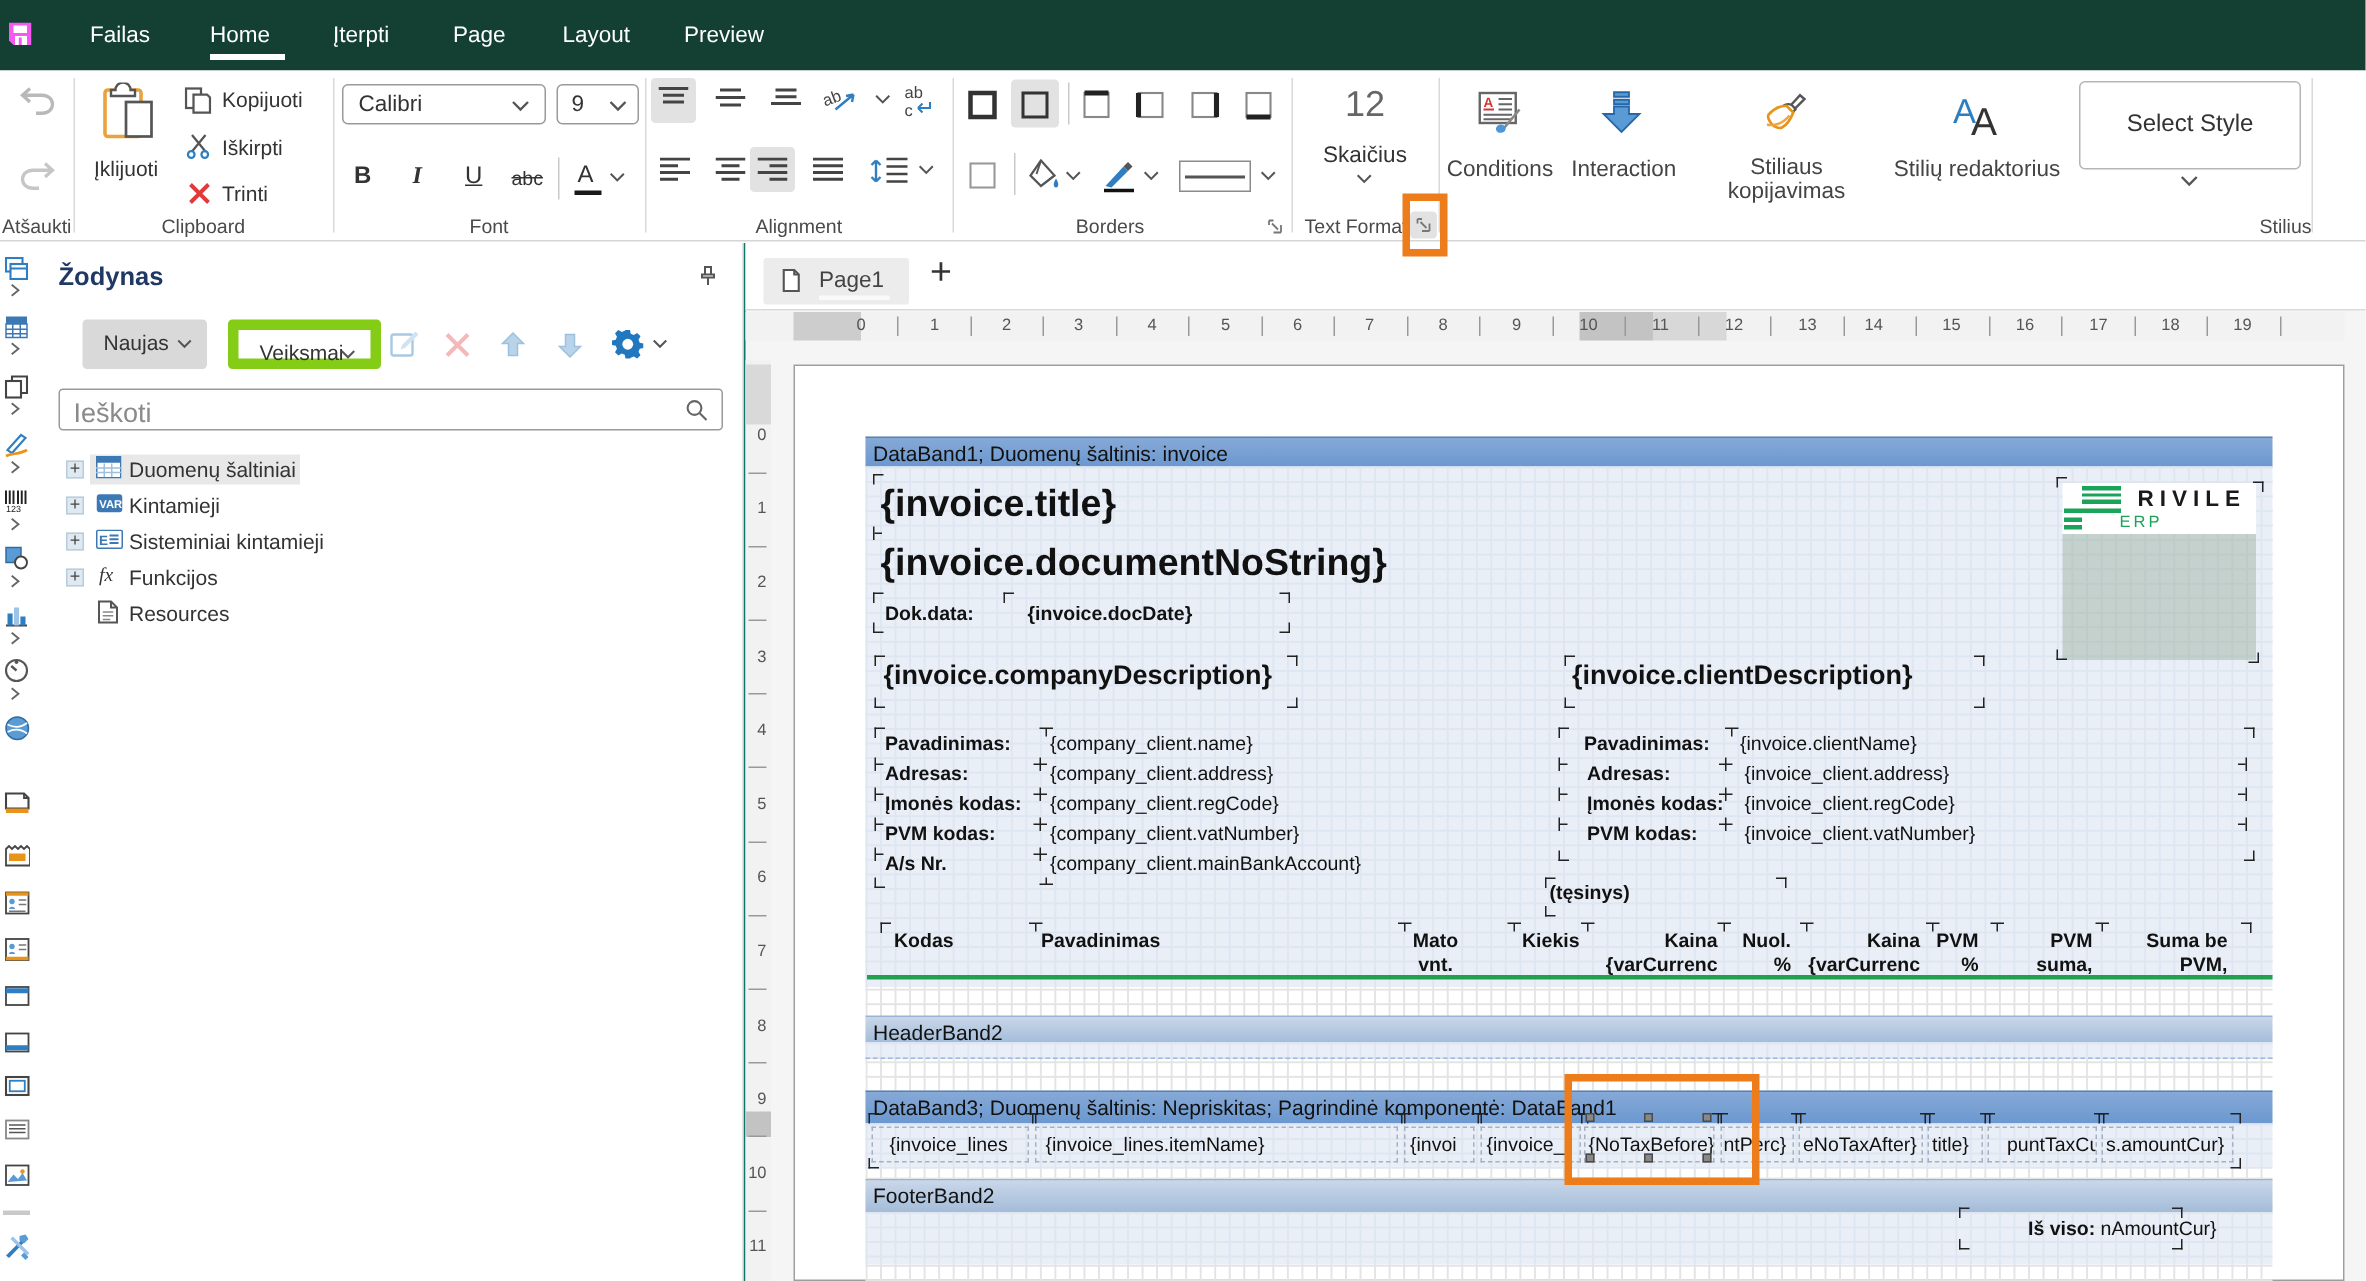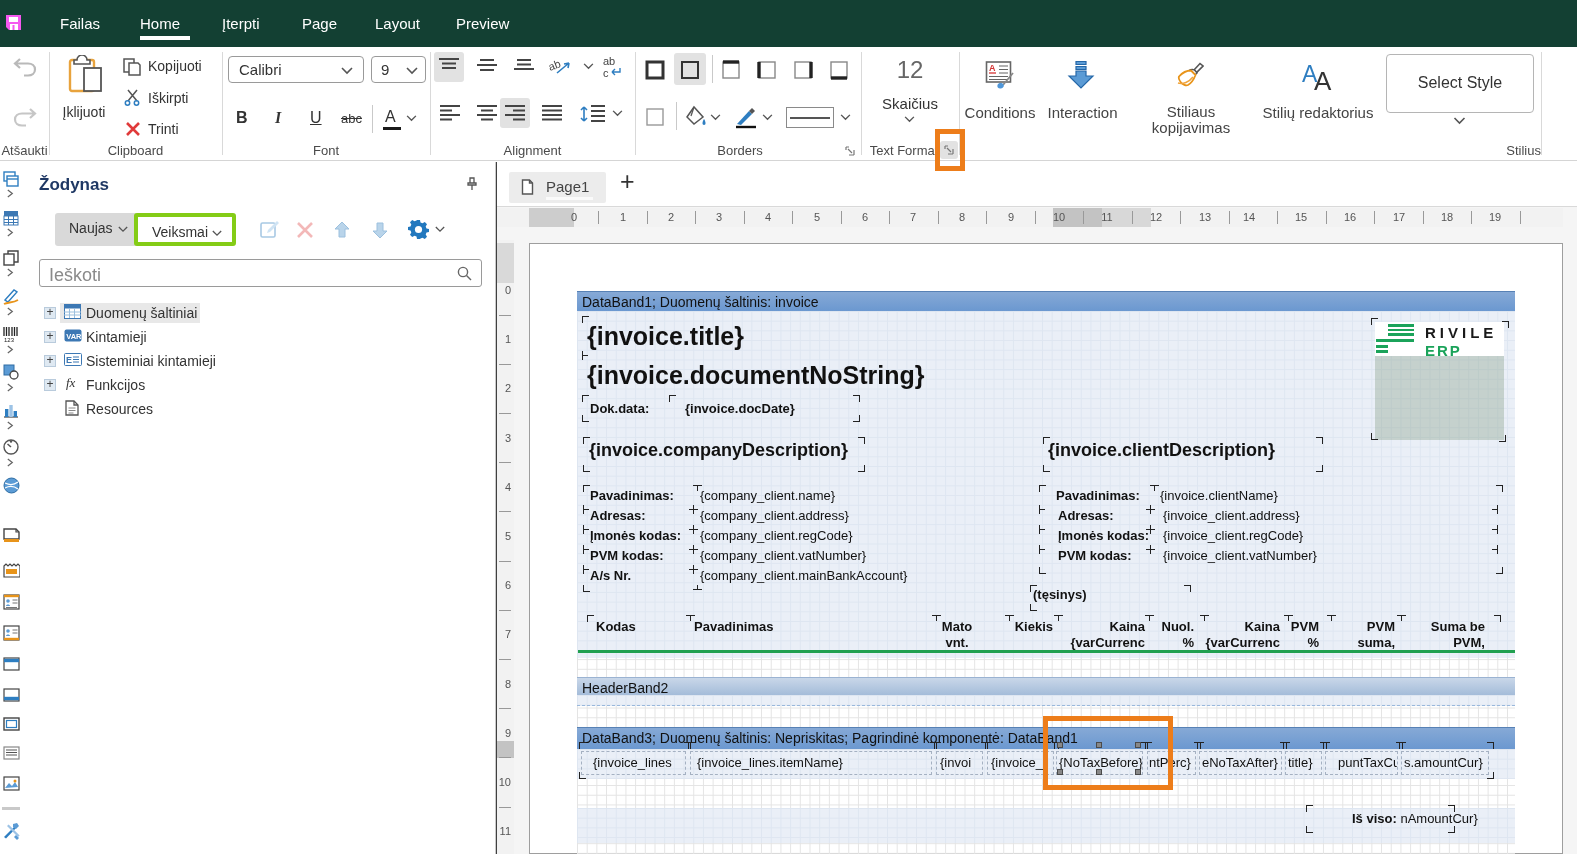--- a/index.html
+++ b/index.html
@@ -264,21 +264,21 @@
     <div class="abs" style="left:0;top:19px;width:100%;text-align:center;font-size:16px;color:#333">Select Style</div>
   </div>
   <svg class="ic" style="left:1453px;top:70px" width="13" height="8" viewBox="0 0 12 8">
       <path class="chev" d="M1 1l5 5 5-5"></path>
     </svg>
   <div class="abs" style="left:959px;top:96px;width:582px;text-align:right;font-size:13px;color:#4a4a4a">Stilius</div>
 </div>
 
 <div class="abs" style="left:935px;top:129px;width:30px;height:42px;border:5px solid #ed7d1a;z-index:50"></div>
 
-<div class="abs" style="left:0;top:162px;width:1334px;height:692px;background:#404040">
+<div class="abs" style="left:0;top:162px;width:1334px;height:692px;background:#0f766e">
 
   <div class="abs" id="strip" style="left:0;top:0;width:22px;height:692px;background:#fff">
     <svg class="ic" style="left:3px;top:9px" width="16" height="16" viewBox="0 0 16 16">
       <rect x="1" y="1" width="11" height="9" fill="#fff" stroke="#2e7ec1" stroke-width="1.4"></rect>
       <rect x="4" y="5" width="11" height="10" fill="#fff" stroke="#2e7ec1" stroke-width="1.4"></rect>
       <path d="M4 8h11" stroke="#2e7ec1" stroke-width="1.4"></path>
     </svg>
     <svg class="ic" style="left:3px;top:48px" width="16" height="16" viewBox="0 0 16 16">
       <rect x="1" y="1" width="14" height="5" fill="#3c78b4"></rect>
       <rect x="1" y="6" width="14" height="9" fill="#fff" stroke="#3c78b4"></rect>
@@ -396,21 +396,21 @@
     <div class="abs" style="left:17px;top:13px;font-size:17px;font-weight:bold;color:#1f3864">Žodynas</div>
     <svg class="ic" style="left:444px;top:15px" width="12" height="14" viewBox="0 0 12 14">
       <path d="M4 1h4v5H4zM2 6h8v2H2zM6 8v5" stroke="#555" stroke-width="1.3" fill="none"></path>
     </svg>
     <div class="abs" style="left:33px;top:51px;width:83px;height:33px;background:#d9d9d9;border-radius:3px">
       <span class="abs" style="left:14px;top:7px;font-size:14px;color:#333">Naujas</span>
       <svg class="ic" style="right:10px;top:13px" width="10" height="7" viewBox="0 0 12 8">
           <path class="chev" d="M1 1l5 5 5-5"></path>
         </svg>
     </div>
-    <div class="abs" style="left:112px;top:51px;width:102px;height:33px;border:4px solid #84cc16;border-radius:3px">
+    <div class="abs" style="left:130px;top:51px;width:102px;height:33px;border:7px solid #84cc16;border-radius:3px">
       <span class="abs" style="left:14px;top:7px;font-size:14px;color:#333">Veiksmai</span>
       <svg class="ic" style="right:10px;top:13px" width="10" height="7" viewBox="0 0 12 8">
           <path class="chev" d="M1 1l5 5 5-5"></path>
         </svg>
     </div>
     <svg class="ic" style="left:238px;top:58px" width="20" height="20" viewBox="0 0 20 20">
       <rect x="1" y="3" width="14" height="14" rx="1.5" fill="none" stroke="#a8c9e4" stroke-width="1.6"></rect>
       <path d="M8 10 17 1l2 2-9 9-3 1z" fill="#cfe3f3"></path>
     </svg>
     <svg class="ic" style="left:274px;top:59px" width="18" height="18" viewBox="0 0 18 18">
@@ -588,21 +588,21 @@
         <div class="abs rpt val" style="left:586px;top:257px">{invoice_client.vatNumber}</div>
 
         <div class="abs" style="left:798px;top:31px;width:129px;height:34px;background:#fff">
           <div class="abs" style="left:13px;top:2px;width:26px;height:2.5px;background:#1ba35a"></div>
           <div class="abs" style="left:13px;top:6.5px;width:26px;height:2.5px;background:#1ba35a"></div>
           <div class="abs" style="left:13px;top:11px;width:26px;height:2.5px;background:#1ba35a"></div>
           <div class="abs" style="left:1px;top:16.5px;width:38px;height:3.5px;background:#1ba35a"></div>
           <div class="abs" style="left:1px;top:23px;width:12px;height:2.5px;background:#1ba35a"></div>
           <div class="abs" style="left:1px;top:28px;width:12px;height:2.5px;background:#1ba35a"></div>
           <div class="abs" style="left:50px;top:2px;font-size:15px;font-weight:bold;letter-spacing:4px;color:#1a1a1a">RIVILE</div>
-          <div class="abs" style="left:50px;top:20px;font-size:15px;font-weight:bold;letter-spacing:2px;color:#1ba35a">ERP</div>
+          <div class="abs" style="left:38px;top:20px;font-size:11px;font-weight:normal;letter-spacing:2px;color:#1ba35a">ERP</div>
         </div>
         <div class="abs" style="left:798px;top:65px;width:129px;height:84px;background:rgba(120,150,120,0.33)"></div>
         <div class="abs rpt" style="left:456px;top:296px;font-size:13px;font-weight:bold">(tęsinys)</div>
 
         <div class="abs rpt lbl" style="left:19px;top:328px">Kodas</div>
         <div class="abs rpt lbl" style="left:117px;top:328px">Pavadinimas</div>
         <div class="abs rpt lbl" style="left:355px;top:328px;width:50px;text-align:center">Mato</div>
         <div class="abs rpt lbl" style="left:355px;top:344px;width:50px;text-align:center">vnt.</div>
         <div class="abs rpt lbl" style="left:410px;top:328px;width:66px;text-align:right">Kiekis</div>
         <div class="abs rpt lbl" style="left:480px;top:328px;width:88px;text-align:right">Kaina</div>
@@ -628,20 +628,21 @@
         <div class="abs cell" style="left:113px;top:460px;width:242px"><span style="margin-left:6px">{invoice_lines.itemName}</span></div>
         <div class="abs cell" style="left:359px;top:460px;width:47px"><span style="margin-left:3px">{invoi</span></div>
         <div class="abs cell" style="left:410px;top:460px;width:67px"><span style="margin-left:3px">{invoice_li</span></div>
         <div class="abs cell" style="left:479px;top:460px;width:87px"><span style="margin-left:2px">{NoTaxBefore}</span></div>
         <div class="abs cell" style="left:570px;top:460px;width:49px"><span style="margin-left:1px">ntPerc}</span></div>
         <div class="abs cell" style="left:622px;top:460px;width:83px"><span style="margin-left:2px">eNoTaxAfter}</span></div>
         <div class="abs cell" style="left:708px;top:460px;width:37px"><span style="margin-left:2px">title}</span></div>
         <div class="abs cell" style="left:748px;top:460px;width:73px"><span style="margin-left:12px">puntTaxCur}</span></div>
         <div class="abs cell" style="left:824px;top:460px;width:88px"><span style="margin-left:2px">s.amountCur}</span></div>
 
+        <div class="abs bandbar2" style="left:0;top:495px;width:938px;height:22px">FooterBand2</div>
         <div class="abs bandbg" style="left:0;top:517px;width:938px;height:35px"></div>
         <div class="abs rpt" style="left:775px;top:520px;font-size:13px"><b>Iš viso:</b> nAmountCur}</div>
           <div class="cb tl" style="left:5px;top:25px"></div>
           <div class="hL" style="left:5px;top:60px"></div>
           <div class="cb tl" style="left:5px;top:104px"></div>
           <div class="cb bl" style="left:5px;top:124px"></div>
           <div class="cb tl" style="left:92px;top:104px"></div>
           <div class="cb tr" style="left:276px;top:104px"></div>
           <div class="cb br" style="left:276px;top:124px"></div>
           <div class="cb tl" style="left:6px;top:146px"></div>

